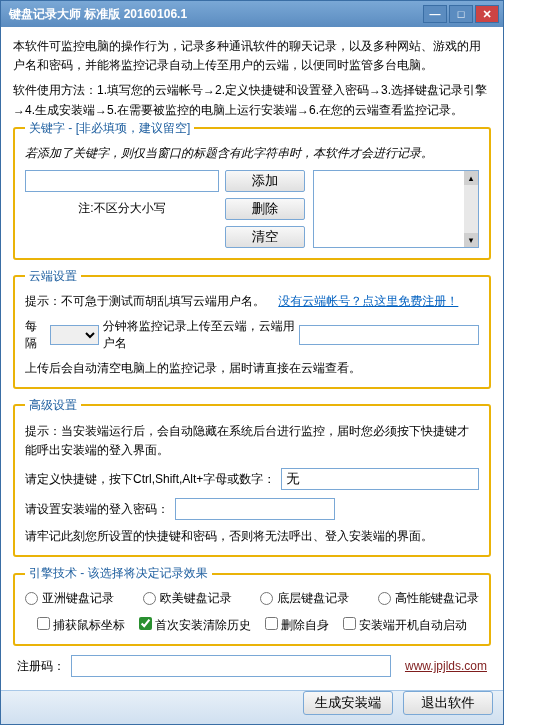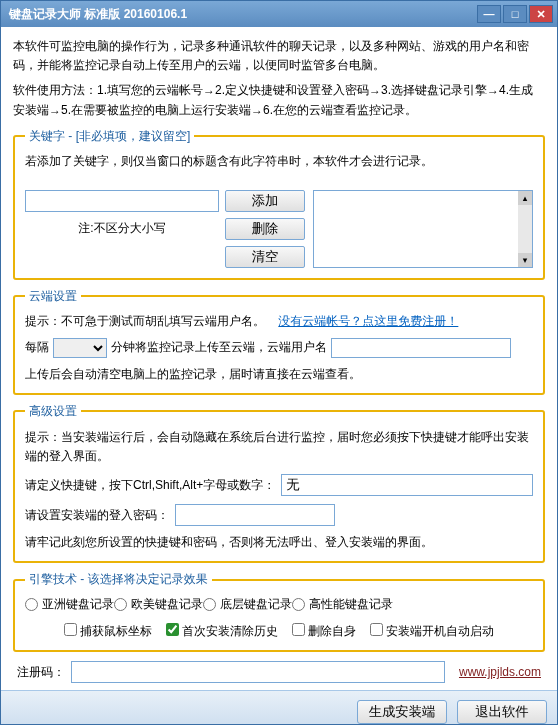--- a/index.html
+++ b/index.html
@@ -1,55 +1,55 @@
 <!DOCTYPE html>
 <html><head>
 <meta charset="utf-8">
 <style>
 * { box-sizing: border-box; margin: 0; padding: 0; }
 body { font-family: "Microsoft YaHei", SimSun, sans-serif; font-size: 12px; background: #fff; }
-.window { width: 558px; height: 725px; border: 1px solid #3a6ea5; display: flex; flex-direction: column; background: #fff; }
+.window { width: 504px; height: 725px; border: 1px solid #3a6ea5; display: flex; flex-direction: column; background: #fff; }
 .titlebar { height: 26px; background: linear-gradient(#7aa8d6, #5b8cc0); display: flex; align-items: center; padding: 0 4px 0 8px; color: #fff; }
 .titlebar .title { flex: 1; font-size: 12px; font-weight: bold; }
 .titlebar .btn { width: 24px; height: 18px; margin-left: 2px; background: #5b8cc0; border: 1px solid #3a6ea5; display: flex; align-items: center; justify-content: center; color: #fff; font-weight: bold; font-size: 11px; }
 .titlebar .btn.close { background: #c44; }
 .content { flex: 1; padding: 10px 12px 8px; overflow: hidden; }
 .intro { line-height: 1.6; margin-bottom: 6px; }
-.usage { line-height: 1.6; margin-bottom: 8px; }
+.usage { line-height: 1.6; }
 fieldset { border: 2px solid #eab308; border-radius: 3px; padding: 8px 10px 10px; margin-bottom: 8px; }
 fieldset > legend { padding: 0 4px; color: #2060a0; }
 .kw-row { display: flex; gap: 8px; }
 .kw-left { display: flex; flex-direction: column; gap: 6px; width: 280px; }
 .kw-input-row { display: flex; gap: 6px; align-items: center; }
 .kw-input-row input { flex: 1; height: 22px; border: 1px solid #7aa8d6; padding: 0 4px; }
 .kw-btn { width: 80px; height: 22px; background: linear-gradient(#f8f8f8,#e0e0e0); border: 1px solid #7aa8d6; border-radius: 2px; }
 .kw-note { text-align: center; }
 .kw-list { flex: 1; height: 78px; border: 1px solid #7aa8d6; position: relative; }
 .kw-list .sb { position: absolute; right: 0; top: 0; bottom: 0; width: 14px; background: #e8e8e8; display: flex; flex-direction: column; justify-content: space-between; }
 .kw-list .sb span { height: 14px; background: #d0d0d0; text-align: center; font-size: 9px; line-height: 14px; }
-.kw-hint { margin-bottom: 20px; }
+.kw-hint { margin-bottom: 8px; font-style: italic; }
 .cloud-hint { margin-bottom: 8px; }
 .cloud-hint a { color: #0060c0; text-decoration: underline; margin-left: 10px; }
 .cloud-row { display: flex; align-items: center; gap: 4px; margin-bottom: 8px; }
 .cloud-row select { width: 54px; height: 20px; border: 1px solid #7aa8d6; }
 .cloud-row input { width: 180px; height: 20px; border: 1px solid #7aa8d6; padding: 0 4px; }
 .adv-hint { line-height: 1.6; margin-bottom: 8px; }
 .adv-row { display: flex; align-items: center; gap: 6px; margin-bottom: 8px; }
 .adv-row input { flex: 1; height: 22px; border: 1px solid #7aa8d6; padding: 0 4px; }
 .adv-row.pw input { width: 160px; flex: none; }
-.engine-row { display: flex; justify-content: flex-start; margin-bottom: 10px; }
+.engine-row { display: flex; justify-content: space-between; margin-bottom: 10px; }
 .engine-row label { display: flex; align-items: center; gap: 4px; }
 .engine-row input[type=radio] { accent-color: #2060a0; }
 .chk-row { display: flex; justify-content: center; gap: 14px; }
 .chk-row label { display: flex; align-items: flex-start; gap: 3px; }
 .chk-row input[type=checkbox] { accent-color: #2a9030; }
 .reg-row { display: flex; align-items: center; gap: 6px; padding: 1px 4px; }
 .reg-row input { flex: 1; height: 22px; border: 1px solid #7aa8d6; padding: 0 4px; }
 .reg-row a { color: #7f1d1d; text-decoration: underline; margin-left: 8px; }
-.footer { height: 34px; background: linear-gradient(#e8f0f8,#d0e0f0); border-top: 1px solid #a8c8e8; display: flex; align-items: flex-end; justify-content: flex-end; padding: 0 10px; gap: 10px; }
+.footer { height: 34px; background: linear-gradient(#e8f0f8,#d0e0f0); border-top: 1px solid #a8c8e8; display: flex; align-items: flex-start; justify-content: flex-end; padding: 0 10px; gap: 10px; }
 .footer button { width: 90px; height: 24px; background: linear-gradient(#f8f8f8,#e0e0e0); border: 1px solid #7aa8d6; border-radius: 3px; }
 </style>
 </head>
 <body>
 
 <div class="window">
   <div class="titlebar">
     <div class="title">键盘记录大师 标准版 20160106.1</div>
     <div class="btn">―</div>
     <div class="btn">□</div>

